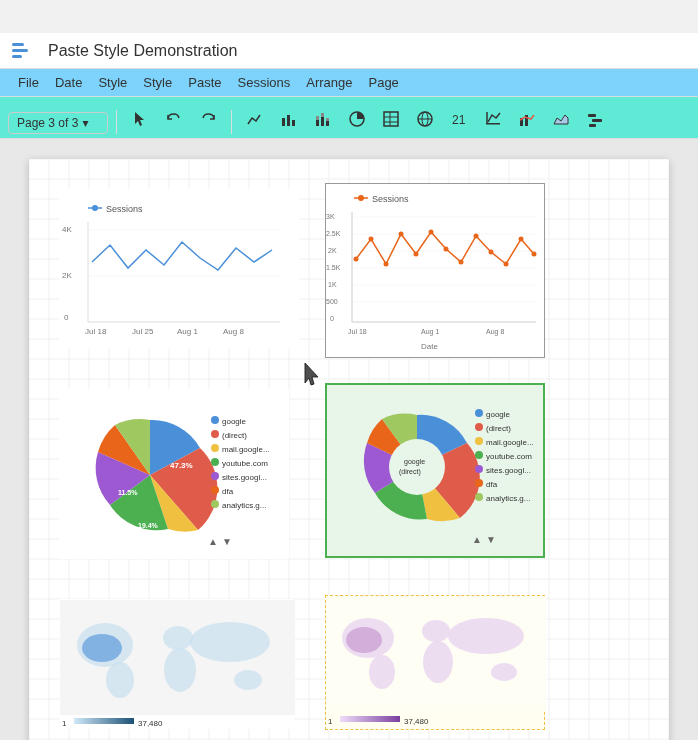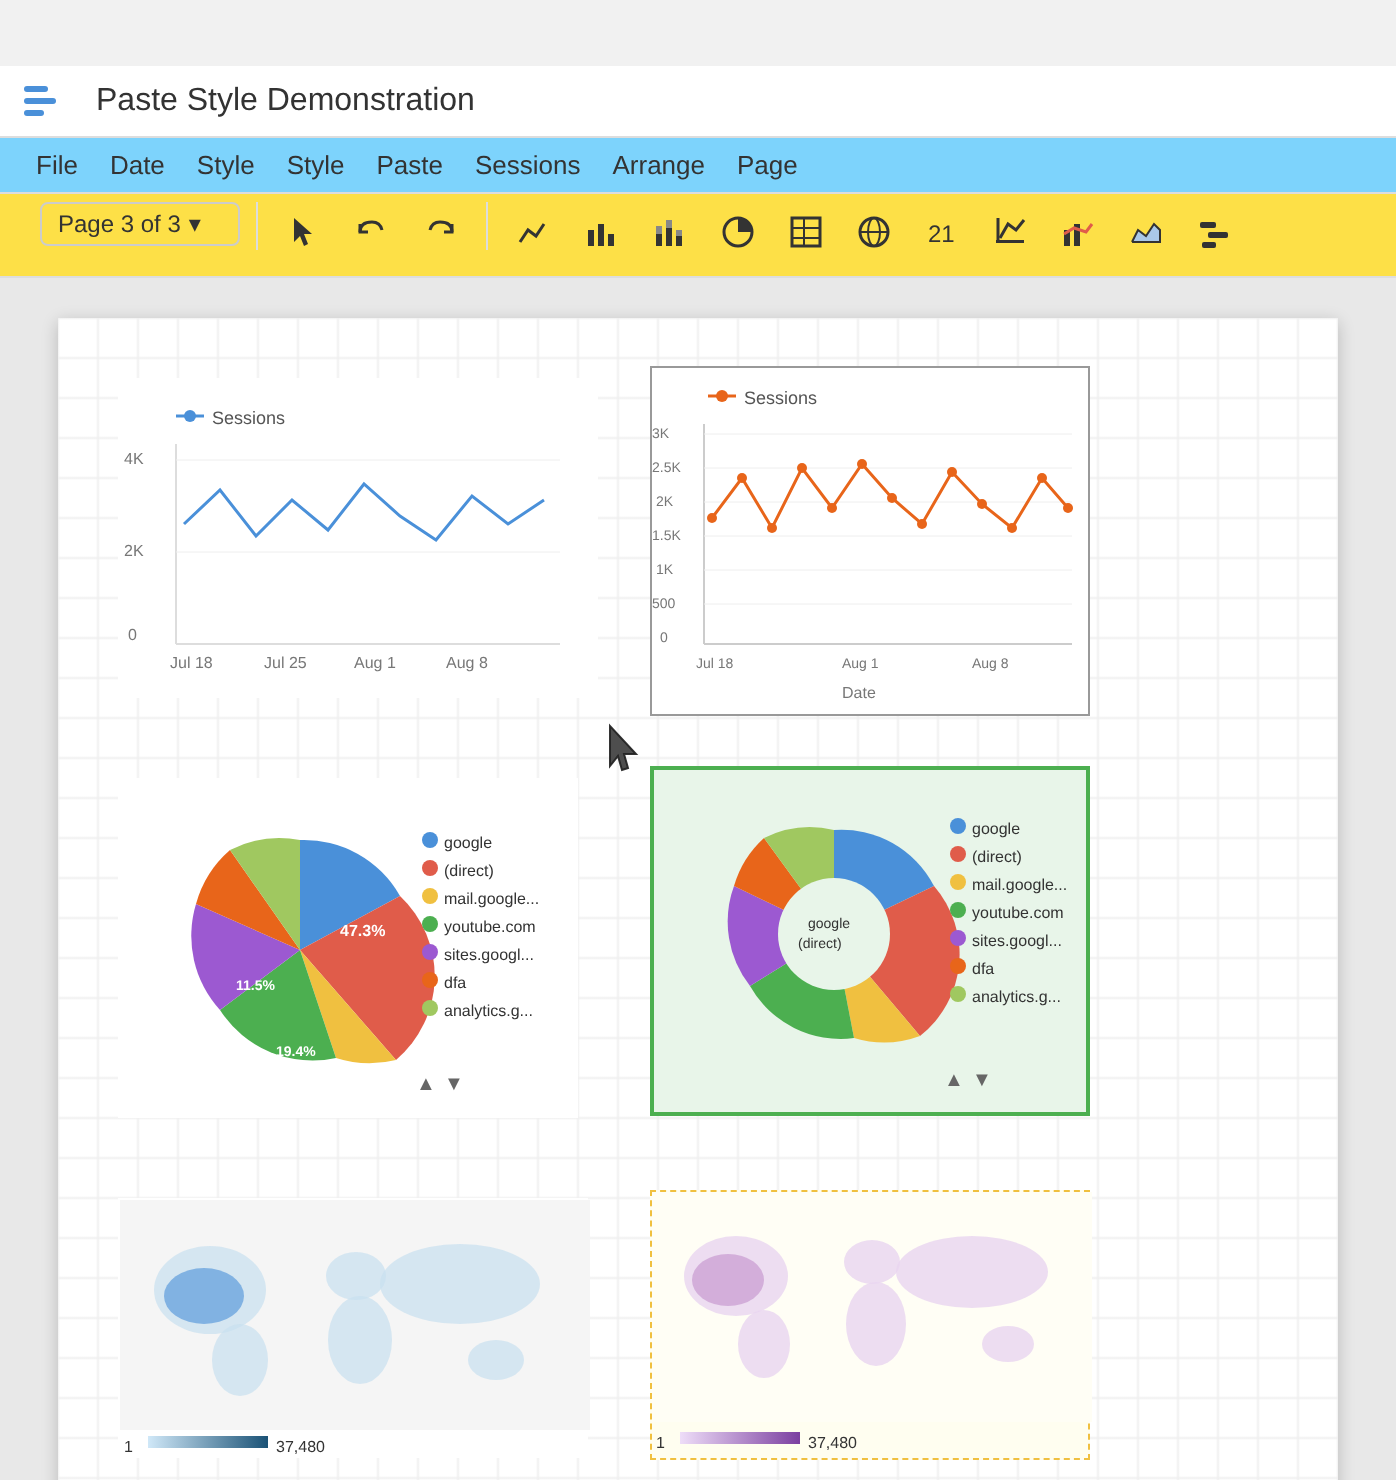--- a/index.html
+++ b/index.html
@@ -13,21 +13,21 @@
     .app-title { font-size: 16px; font-weight: normal; color: #333; }
 
     
     .menu-bar {
       display: flex; align-items: center; background: #7dd3fc; padding: 0 10px; border-bottom: 1px solid #ddd; height: 28px;
     }
     .menu-item { padding: 4px 8px; font-size: 13px; color: #333; cursor: pointer; }
 
     
     .toolbar {
-      display: flex; align-items: flex-start; background: #fde047; padding: 4px 20px; border-bottom: 1px solid #ddd; height: 42px; gap: 4px;
+      display: flex; align-items: flex-end; background: #5eead4; padding: 4px 8px; border-bottom: 1px solid #ddd; height: 42px; gap: 4px;
     }
     .page-selector {
       display: flex; align-items: center; border: 1px solid #ccc; border-radius: 4px; padding: 3px 8px; font-size: 12px; color: #333; cursor: pointer; gap: 4px; min-width: 100px;
     }
     .toolbar-sep { width: 1px; height: 24px; background: #ddd; margin: 0 4px; }
     .tb-btn { width: 30px; height: 30px; border: none; background: transparent; cursor: pointer; display: flex; align-items: center; justify-content: center; border-radius: 3px; text-decoration: underline; }
     .tb-btn svg { width: 18px; height: 18px; }
 
     
     .canvas {

